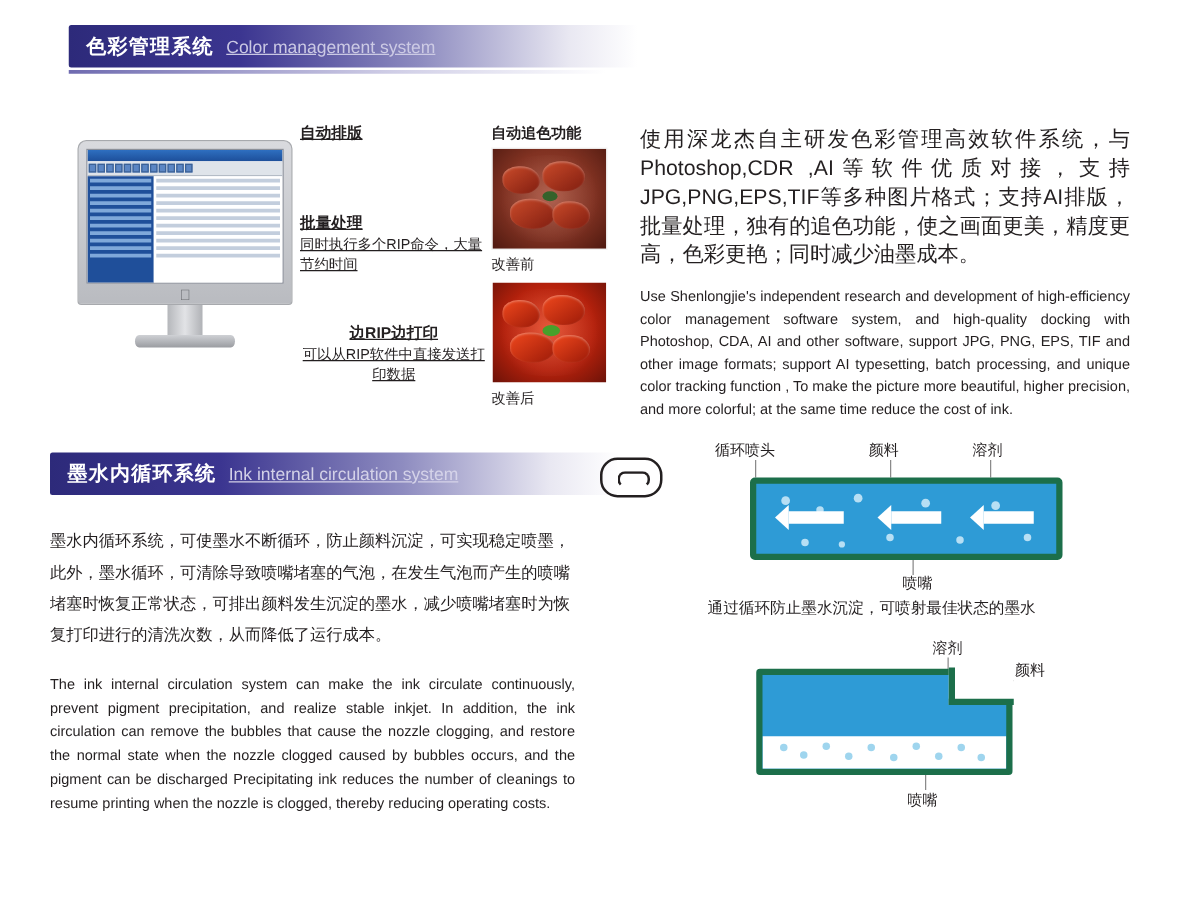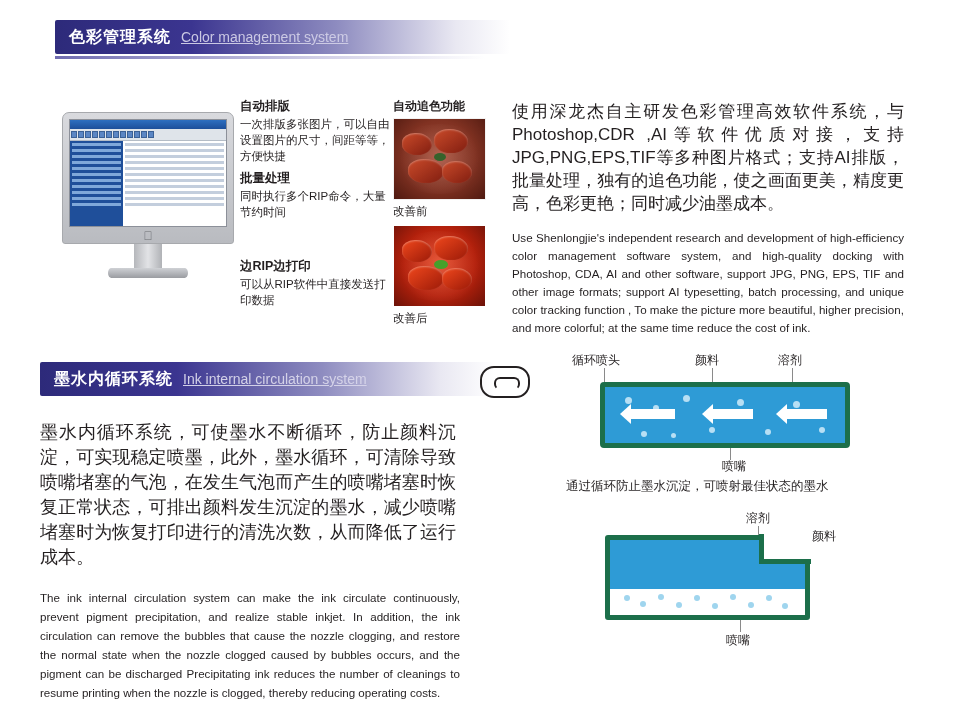--- a/index.html
+++ b/index.html
@@ -165,30 +165,31 @@
     text-align: center;
   }
 
   
   .feat {
     position: absolute;
     width: 150px;
     font-size: 11.5px;
     line-height: 16px;
     color: #231f20;
+    text-decoration: underline;
   }
   .feat h4 {
     margin: 0 0 2px 0;
     font-size: 12.5px;
     font-weight: bold;
   }
   .feat p { margin: 0; }
   #feat1 { left: 240px; top: 98px; }
   #feat2 { left: 240px; top: 170px; }
-  #feat3 { left: 240px; top: 258px; }
+  #feat3 { left: 240px; top: 258px; text-align: center; }
 
   
   .photo-col {
     position: absolute;
     left: 393px;
     top: 98px;
     width: 96px;
   }
   .photo-label {
     font-size: 12px;
@@ -255,21 +256,21 @@
   }
 
   
   .ink-text {
     position: absolute;
     left: 40px;
     top: 420px;
     width: 420px;
   }
   .ink-text .cn {
-    font-size: 18px;
+    font-size: 13px;
     line-height: 25px;
     text-align: justify;
     margin: 0 4px 18px 0;
   }
   .ink-text .en {
     font-size: 11.6px;
     line-height: 19px;
     text-align: justify;
     margin: 0;
   }
@@ -446,21 +447,20 @@
         </div>
       </div>
     </div>
     <div class="neck"></div>
     <div class="base"></div>
     <div class="apple"></div>
   </div>
 
   <div class="feat" id="feat1">
     <h4>自动排版</h4>
-    <p>一次排版多张图片，可以自由设置图片的尺寸，间距等等，方便快捷</p>
   </div>
   <div class="feat" id="feat2">
     <h4>批量处理</h4>
     <p>同时执行多个RIP命令，大量节约时间</p>
   </div>
   <div class="feat" id="feat3">
     <h4>边RIP边打印</h4>
     <p>可以从RIP软件中直接发送打印数据</p>
   </div>
 

